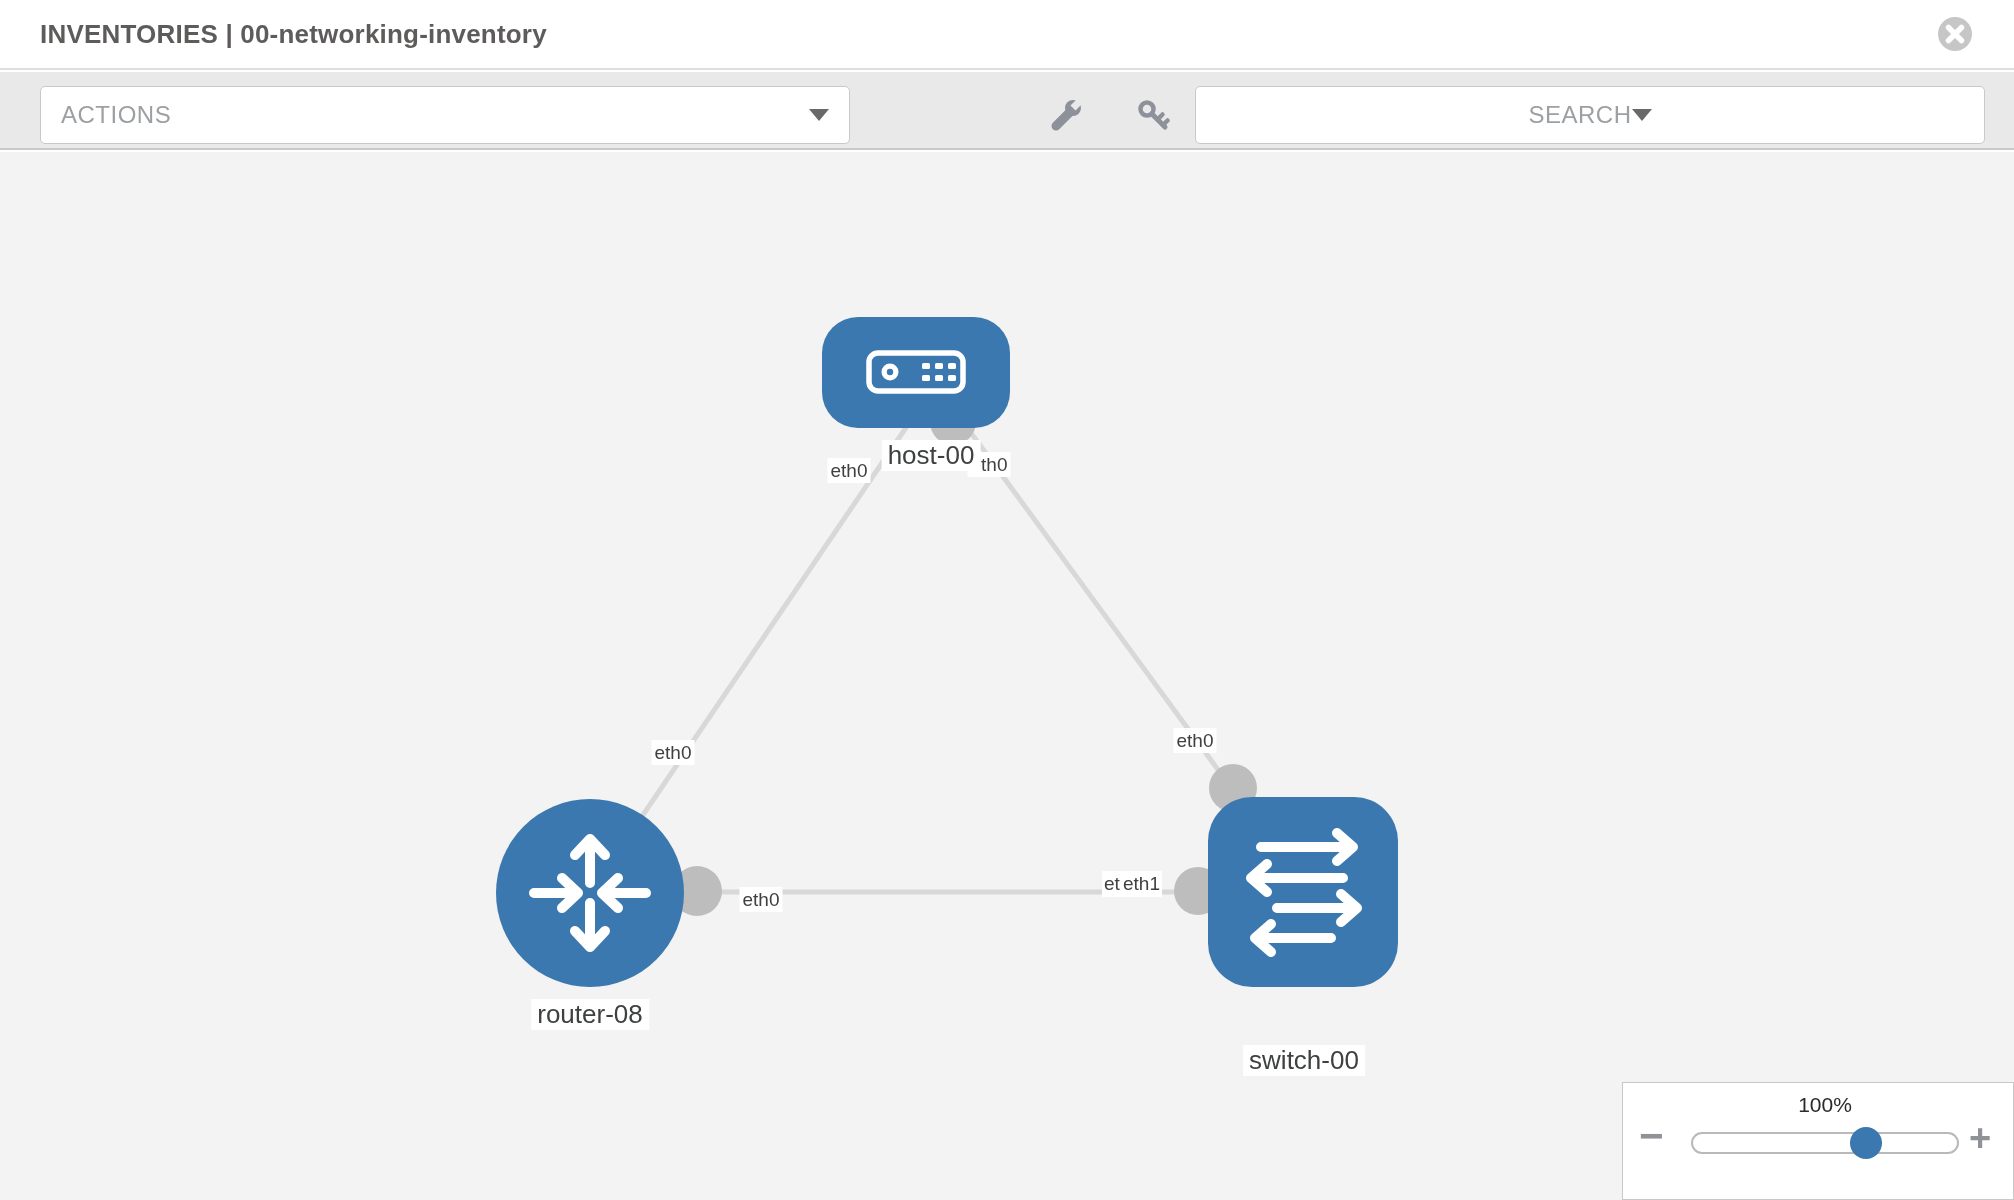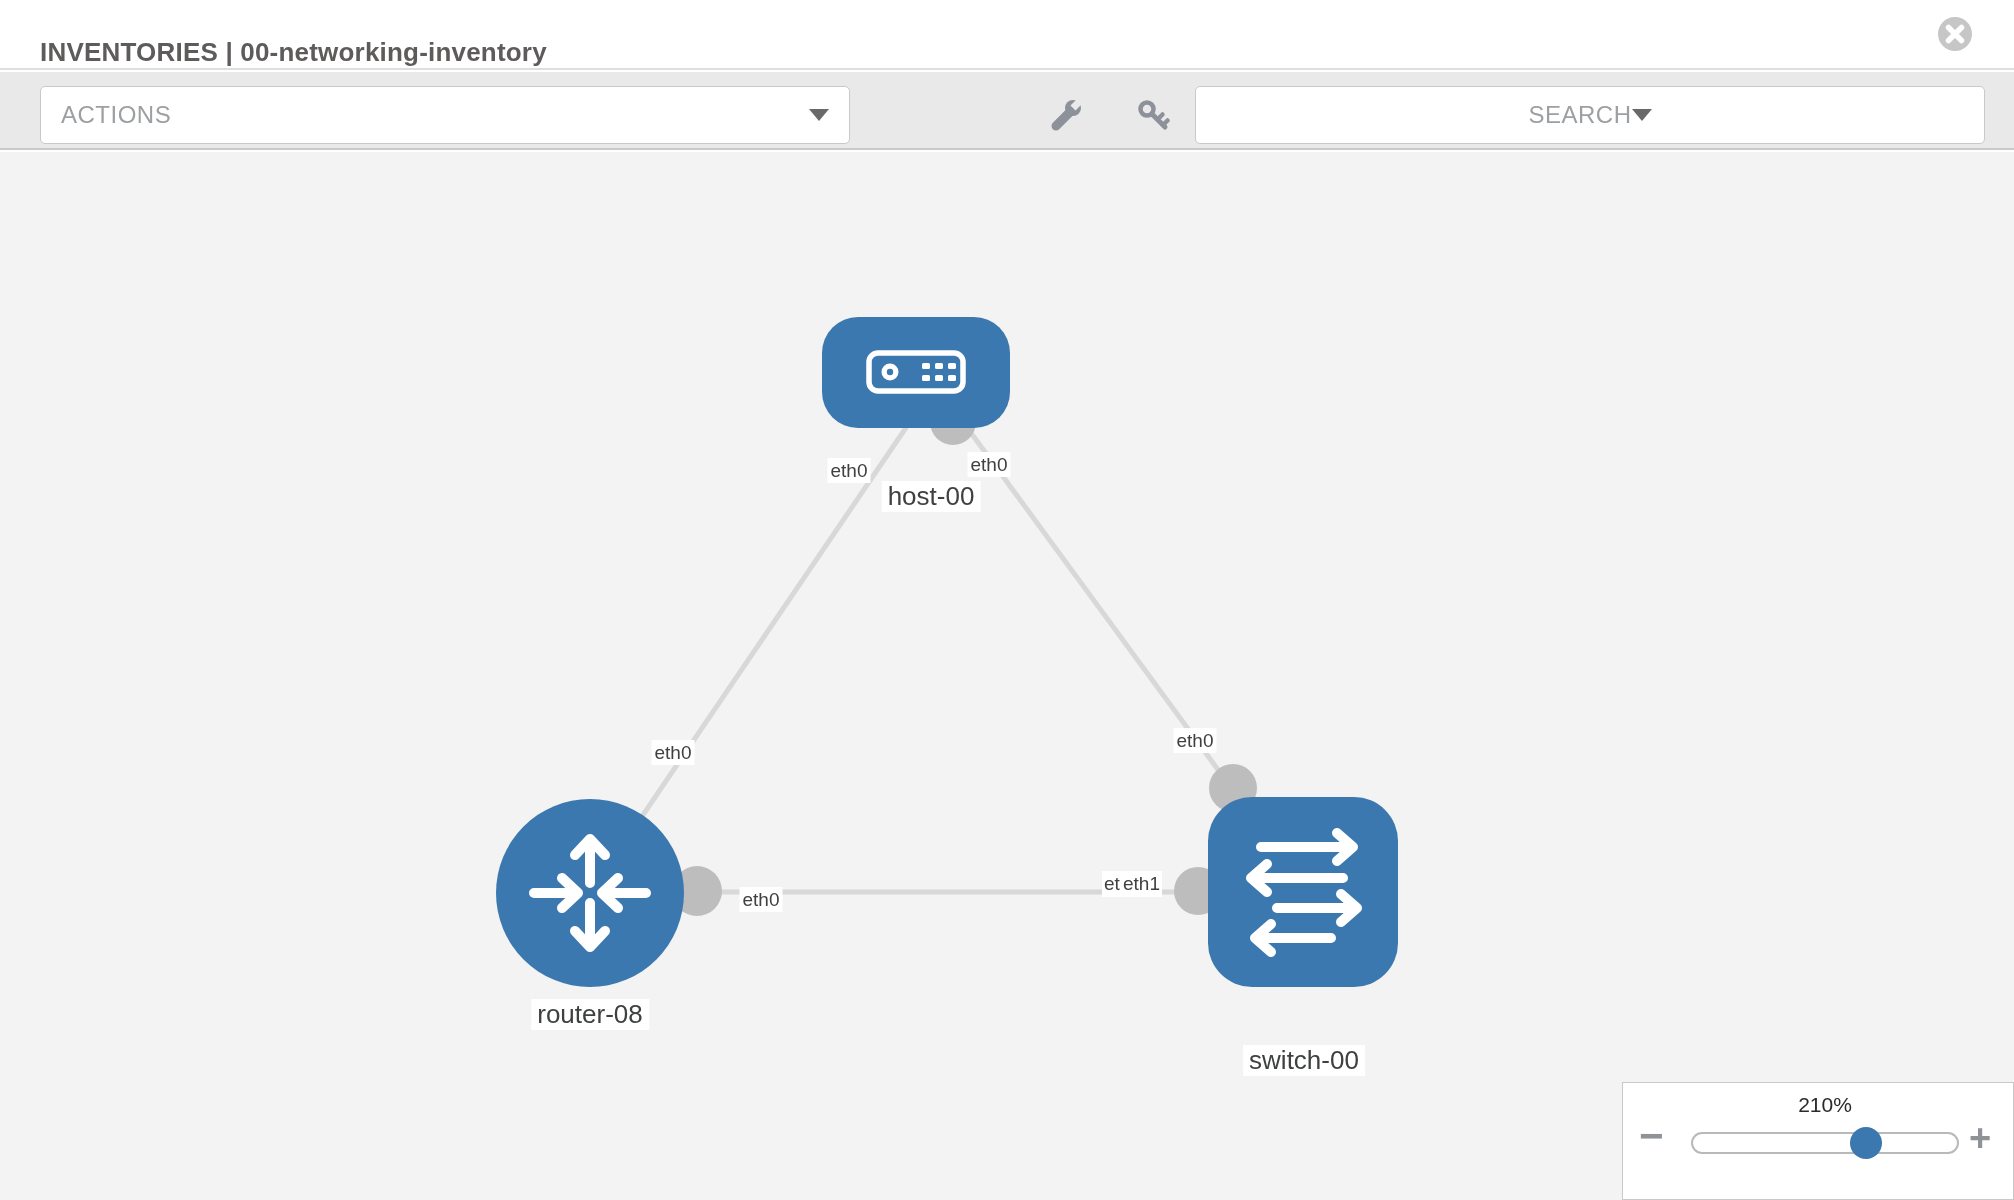--- a/index.html
+++ b/index.html
@@ -7,21 +7,21 @@
   body {
     width:2014px; height:1200px; position:relative; overflow:hidden;
     background:#ffffff;
     font-family:"Liberation Sans","DejaVu Sans",sans-serif;
   }
 
   
   .header {
     position:absolute; left:0; top:0; width:2014px; height:70px;
     background:#ffffff; border-bottom:2px solid #dedede;
-    display:flex; align-items:flex-end;
+    display:flex; align-items:center;
   }
   .page-title {
     margin-left:40px; font-size:26px; font-weight:bold; color:#5e5b5b;
     letter-spacing:0.2px;
   }
   .close-btn {
     position:absolute; left:1937px; top:16px; width:36px; height:36px;
     border:none; background:transparent; padding:0; cursor:pointer;
   }
 
@@ -68,21 +68,21 @@
   .iface-pair span {
     background:#ffffff; color:#3f4040; font-size:19px; line-height:26px;
     padding:0 2px; white-space:nowrap;
   }
   .iface-pair .front { margin-left:-22px; position:relative;text-align:center; }
   .node-label {
     position:absolute; background:#ffffff; color:#3f4040;
     font-size:26px; line-height:31px; padding:0 6px;
     transform:translateX(-50%); white-space:nowrap; z-index:2;
   }
-  .lbl-host   { left:931px;  top:288px;margin-top:41px; }
+  .lbl-host   { left:931px;  top:288px; }
   .lbl-router { left:590px;  top:847px; }
   .lbl-switch { left:1304px; top:893px; }
 
   .if-host-left    { left:849px;  top:306px; }
   .if-host-right   { left:989px;  top:300px; }
   .if-diag-router  { left:673px;  top:588px; }
   .if-diag-switch  { left:1195px; top:576px; }
   .if-horiz-router { left:761px;  top:735px; }
 
   
@@ -215,20 +215,20 @@
   <div class="iface-pair">
     <span class="back">eth0</span>
     <span class="front">eth1</span>
   </div>
 
   <div class="node-label lbl-host">host-00</div>
   <div class="node-label lbl-router">router-08</div>
   <div class="node-label lbl-switch">switch-00</div>
 
   <div class="zoom-panel">
-    <div class="zoom-pct">210%</div>
+    <div class="zoom-pct">100%</div>
     <button class="zoom-minus">−</button>
     <div class="zoom-track">
       <div class="zoom-thumb"></div>
     </div>
     <button class="zoom-plus">+</button>
   </div>
 </div>
 
 </body></html>

